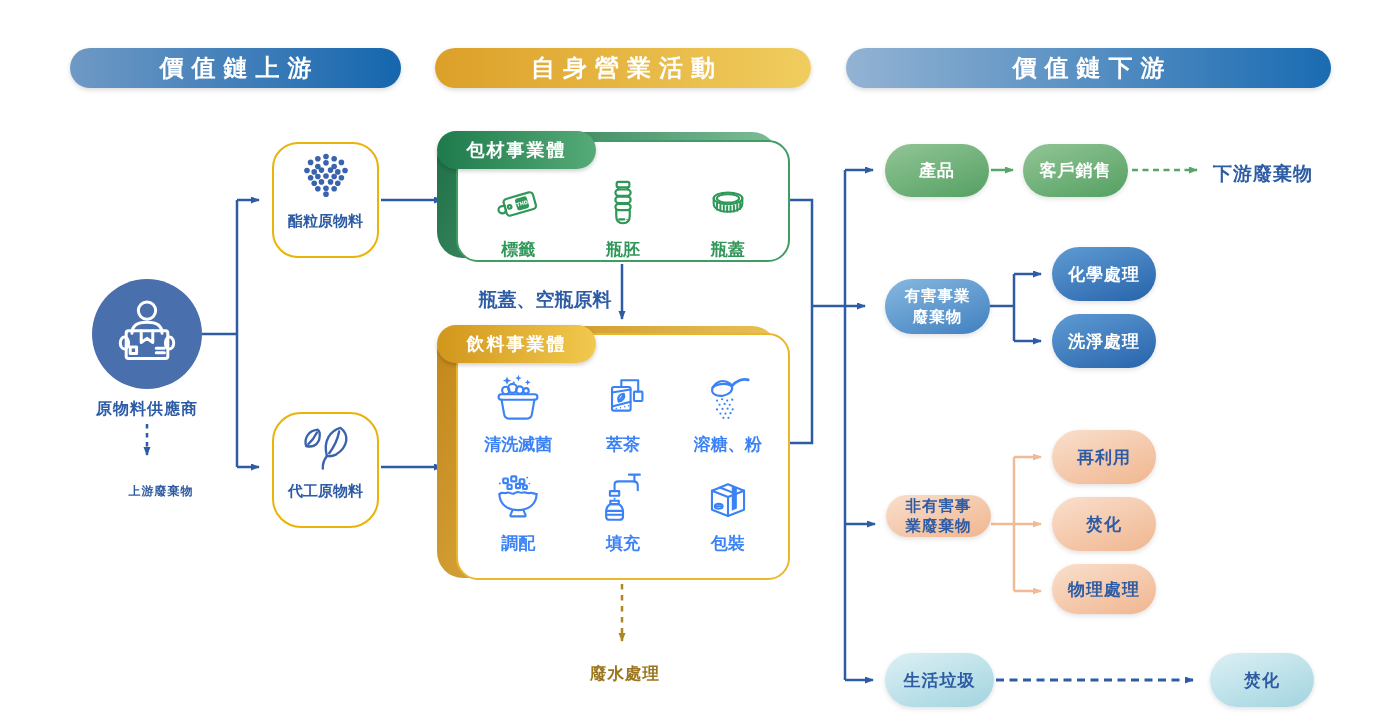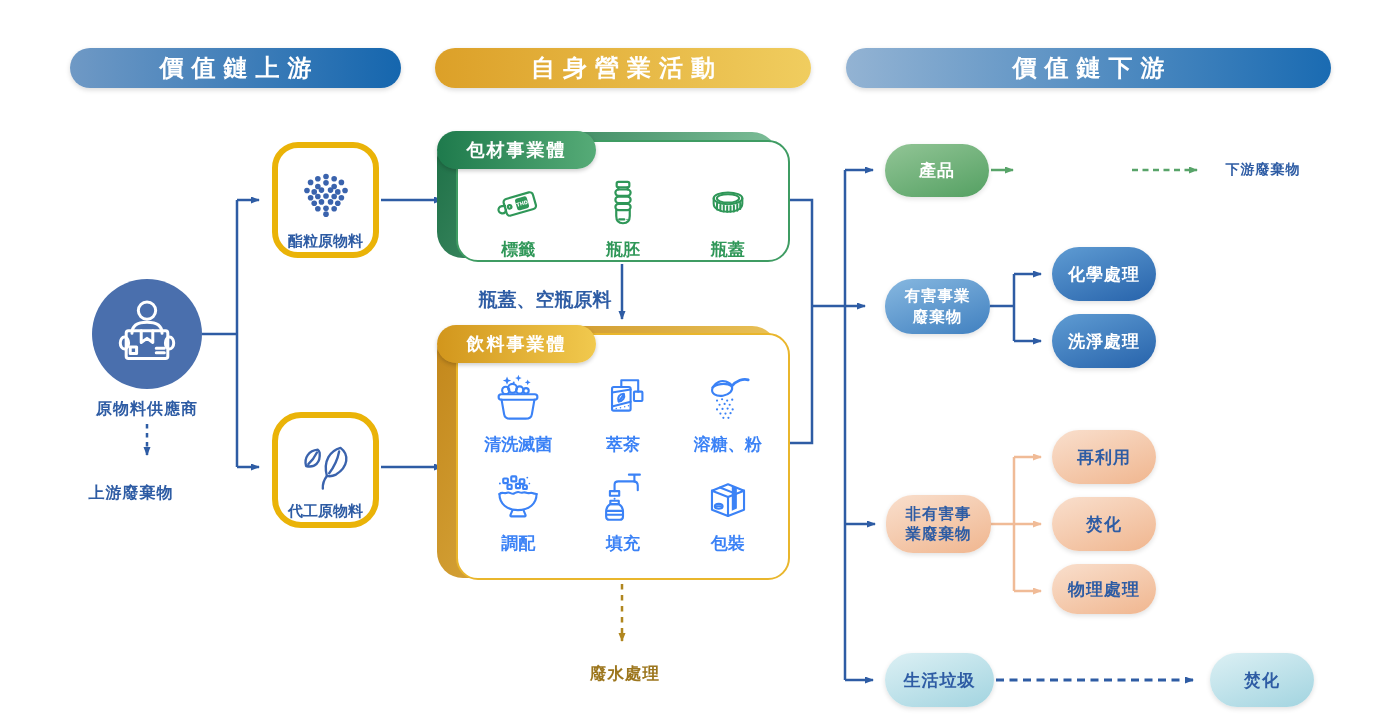--- a/index.html
+++ b/index.html
@@ -15,25 +15,25 @@
   .hdr-blue1{left:70px;width:331px;background:linear-gradient(90deg,#6f99c5,#1566ae);}
   .hdr-gold{left:435px;width:376px;background:linear-gradient(90deg,#dca028,#f0cd5f);}
   .hdr-blue2{left:846px;width:485px;background:linear-gradient(90deg,#93b3d3,#1a6bb2);}
 
   
   .supplier-circle{position:absolute;left:92px;top:279px;width:110px;height:110px;z-index:2;
        border-radius:50%;background:#4a6fad;display:flex;align-items:center;justify-content:center;}
   .supplier-circle svg{width:74px;height:74px;color:#fff;}
   .lbl{position:absolute;z-index:2;color:#2e5ca4;font-weight:bold;text-align:center;}
   .supplier-lbl{left:72px;top:399px;width:150px;font-size:16px;letter-spacing:1px;}
-  .upwaste-lbl{left:56px;top:483px;width:150px;font-size:16px;letter-spacing:1px;}
+  .upwaste-lbl{left:86px;top:483px;width:150px;font-size:12px;letter-spacing:1px;}
 
   .node-box{position:absolute;width:107px;height:116px;z-index:2;background:#fff;
-       border:6px solid #eab308;border-radius:26px;display:flex;flex-direction:column;
-       align-items:center;justify-content:flex-start;padding-top:19px;box-sizing:border-box;}
+       border:2px solid #eab308;border-radius:26px;display:flex;flex-direction:column;
+       align-items:center;justify-content:flex-start;padding-top:3px;box-sizing:border-box;}
   .node-box svg{width:58px;height:58px;color:#3a63ad;}
   .node-lbl{color:#2e5ca4;font-size:15px;font-weight:bold;margin-top:3px;white-space:nowrap;}
 
   
   .card-shadow{position:absolute;z-index:2;border-radius:26px;}
   .green-shadow{left:437px;top:132px;width:341px;height:126px;background:linear-gradient(115deg,#1d6f46,#8ccaa5);}
   .gold-shadow{left:437px;top:326px;width:341px;height:252px;background:linear-gradient(115deg,#c2861a,#f6d56c);}
   .card{position:absolute;z-index:3;background:#fff;border-radius:22px;box-sizing:border-box;}
   .green-card{left:456px;top:140px;width:334px;height:122px;border:2.5px solid #3f9c63;}
   .gold-card{left:456px;top:333px;width:334px;height:247px;border:2.5px solid #e9b62c;}
@@ -57,21 +57,21 @@
   
   .pill{position:absolute;z-index:2;border-radius:27px;display:flex;flex-direction:column;
        align-items:center;justify-content:center;font-weight:bold;font-size:17px;
        letter-spacing:1px;box-shadow:0 2px 5px rgba(0,0,0,.12);white-space:nowrap;}
   .pill .l2{font-size:15.5px;line-height:1.3;}
   .pill-green{background:linear-gradient(160deg,#92c596,#54a062);color:#fff;}
   .pill-hblue{background:linear-gradient(160deg,#87b8e0,#4080c0);color:#fff;}
   .pill-tblue{background:linear-gradient(160deg,#5f9cd3,#2763ab);color:#fff;}
   .pill-peach{background:linear-gradient(160deg,#f9dfcd,#f0b68f);color:#2e5ca4;}
   .pill-cyan{background:linear-gradient(160deg,#dcf0f4,#a2d4e0);color:#2e5ca4;}
-  .dswaste-lbl{left:1208px;top:161px;width:110px;font-size:14px;letter-spacing:1px;}
+  .dswaste-lbl{left:1208px;top:161px;width:110px;font-size:19px;letter-spacing:1px;}
 </style>
 </head>
 <body>
 
 <div class="canvas">
 
   <svg class="wires" width="1400" height="724" viewBox="0 0 1400 724">
     <defs>
       <marker id="mBlue" markerUnits="userSpaceOnUse" markerWidth="11" markerHeight="9" refX="8" refY="3.5" orient="auto">
           <path d="M0,0 L9,3.5 L0,7 Z" fill="#2e5ca4"></path>
@@ -351,30 +351,31 @@
         </span>
         <span class="ilbl">包裝</span>
       </div>
     </div>
   </div>
   <div class="card-tab gold-tab">飲料事業體</div>
 
   <div class="lbl wastewater-lbl">廢水處理</div>
 
   <div class="pill pill-green" style="left:885px;top:144px;width:104px;height:53px;">產品</div>
+  <div class="pill pill-green" style="left:1023px;top:144px;width:105px;height:53px;">客戶銷售</div>
   <div class="lbl dswaste-lbl">下游廢棄物</div>
 
   <div class="pill pill-hblue" style="left:885px;top:279px;width:105px;height:55px;font-family:Liberation Serif, serif;">
     <span class="l2">有害事業</span>
     <span class="l2">廢棄物</span>
   </div>
   <div class="pill pill-tblue" style="left:1052px;top:247px;width:104px;height:54px;">化學處理</div>
   <div class="pill pill-tblue" style="left:1052px;top:314px;width:104px;height:54px;">洗淨處理</div>
 
-  <div class="pill pill-peach" style="left:886px;top:495px;width:105px;height:58px;">
+  <div class="pill pill-peach" style="left:886px;top:495px;width:105px;height:42px;">
     <span class="l2">非有害事</span>
     <span class="l2">業廢棄物</span>
   </div>
   <div class="pill pill-peach" style="left:1052px;top:430px;width:104px;height:54px;">再利用</div>
   <div class="pill pill-peach" style="left:1052px;top:497px;width:104px;height:54px;">焚化</div>
   <div class="pill pill-peach" style="left:1052px;top:564px;width:104px;height:50px;">物理處理</div>
 
   <div class="pill pill-cyan" style="left:885px;top:653px;width:109px;height:54px;">生活垃圾</div>
   <div class="pill pill-cyan" style="left:1210px;top:653px;width:104px;height:54px;">焚化</div>
 

